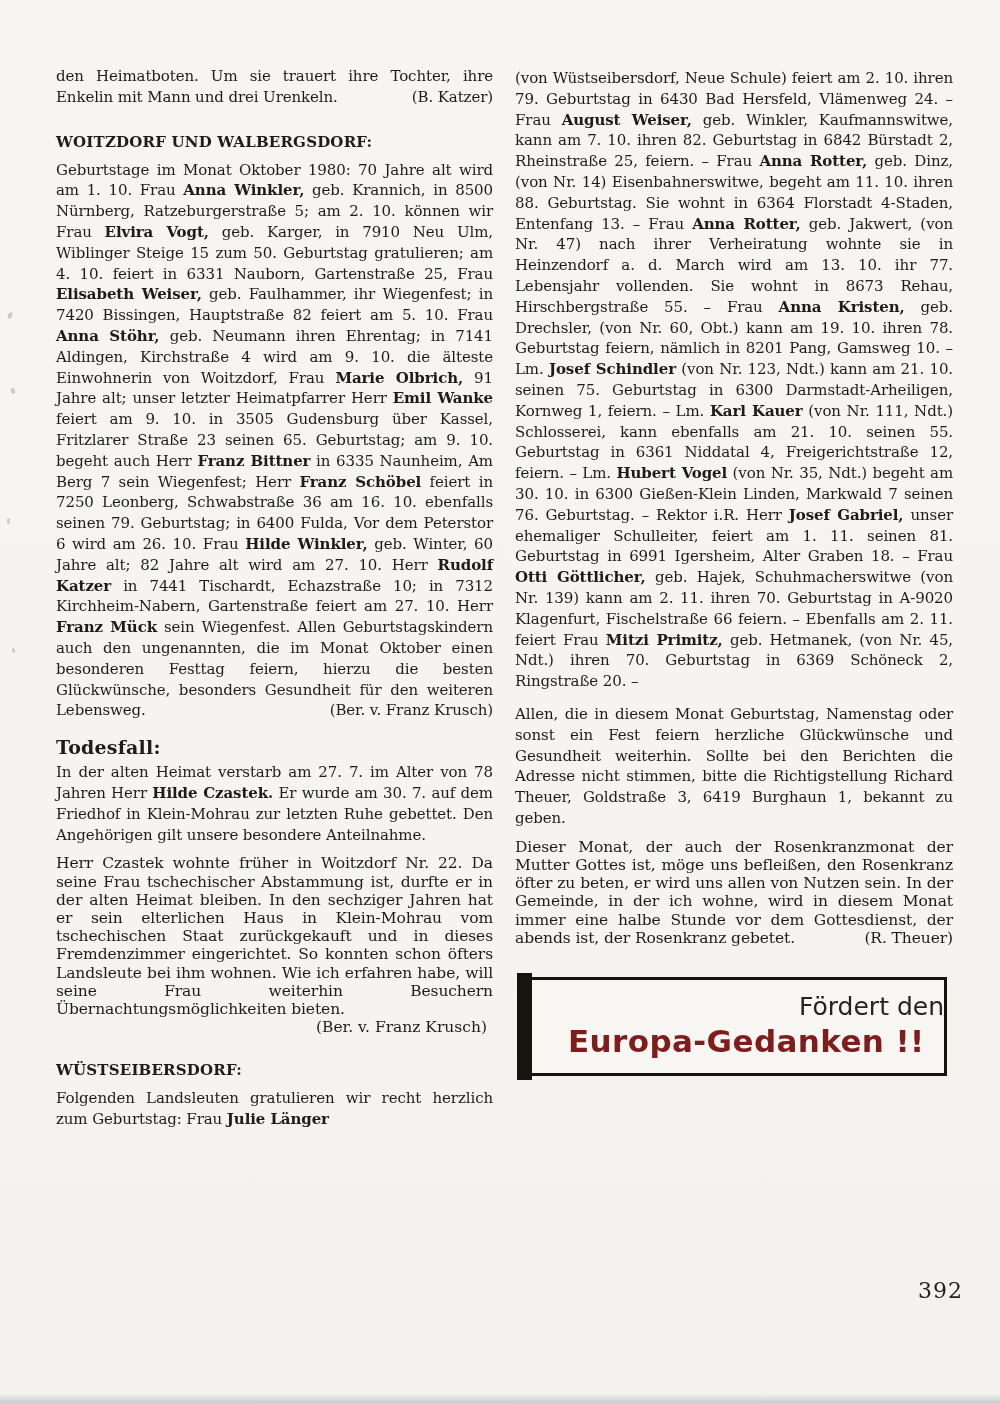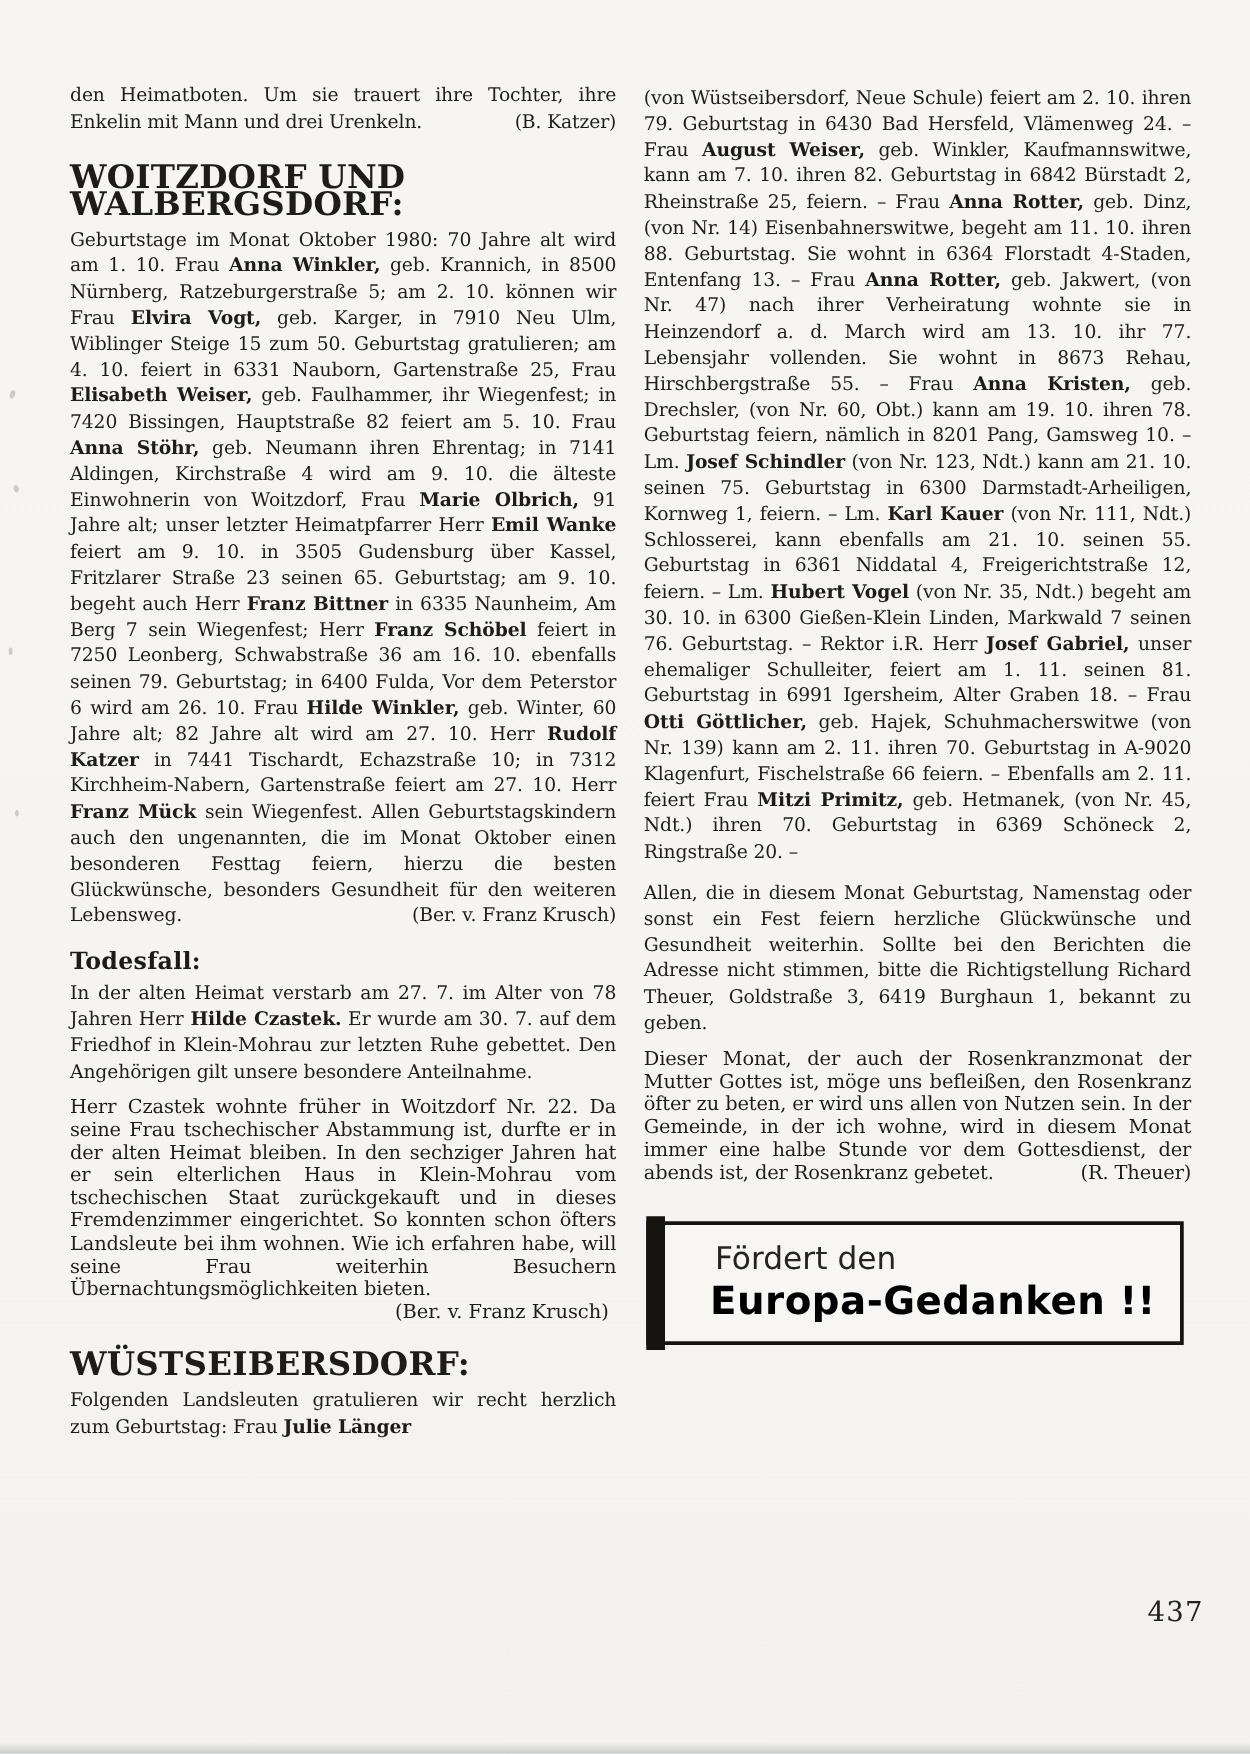--- a/index.html
+++ b/index.html
@@ -13,21 +13,21 @@
   .col { position:absolute; top:66px; }
   .col-left  { left:56px;  width:437px; }
   .col-right { left:515px; width:438px; top:68px; }
 
   p.body {
     margin:0; font-size:15px; line-height:20.8px;
     text-align:justify; hyphens:auto; letter-spacing:-0.1px;
   }
   p.body + p.body { margin-top:12px; }
   h2.head {
-    font-size:26px; line-height:22px; margin:23px 0 7px 0;
+    font-size:15px; line-height:22px; margin:23px 0 7px 0;
     letter-spacing:0.2px; font-weight:bold;
   }
   h2.head.sub { font-size:19px; margin:15px 0 4px 0; }
   p.small {
     margin:9px 0 0 0; font-size:15.5px; line-height:18.2px;
     text-align:justify; hyphens:auto; letter-spacing:-0.1px;
   }
   .byline-float { float:right; padding-left:10px; }
   .note-byline {
     margin:0; font-size:15.5px; line-height:18.2px; text-align:right;
@@ -37,25 +37,25 @@
   .ad-box {
     position:relative; margin:30px 0 0 2px; width:424px; height:93px;
     border:3px solid #16140f; background:#f7f6f3;
   }
   .ad-bar {
     position:absolute; left:-3px; top:-7px; bottom:-7px; width:15px;
     background:#16140f;
   }
   .ad-line1 {
     font-family:"DejaVu Sans", sans-serif; font-size:25px; line-height:28px;
-    margin:13px 0 0 52px; color:#262420;
+    margin:13px 0 0 52px; color:#262420;text-align:right;
   }
   .ad-line2 {
     font-family:"DejaVu Sans", sans-serif; font-weight:bold; font-size:31px;
-    line-height:34px; margin:3px 0 0 48px; letter-spacing:0.4px; color:#000000;
+    line-height:34px; margin:3px 0 0 48px; letter-spacing:0.4px; color:#7f1d1d;
   }
 
   .page-number {
     position:absolute; left:918px; top:1278px; font-size:22px;
     letter-spacing:1px; color:#24221e;
   }
 
   .artifact { position:absolute; background:#9a9894; border-radius:50%; opacity:0.45; }
   .a1 { left:8px;  top:312px; width:4px; height:7px; transform:rotate(20deg); }
   .a2 { left:11px; top:388px; width:4px; height:6px; transform:rotate(-15deg); }
@@ -116,21 +116,21 @@
     </p>
 
     <div class="ad-box">
       <div class="ad-bar"></div>
       <div class="ad-line1">Fördert den</div>
       <div class="ad-line2">Europa-Gedanken !!</div>
     </div>
 
   </div>
 
-  <div class="page-number">437</div>
+  <div class="page-number">392</div>
 
   <div class="artifact a1"></div>
   <div class="artifact a2"></div>
   <div class="artifact a3"></div>
   <div class="artifact a4"></div>
   <div class="bottom-band"></div>
 
 </div>
 
 </body></html>

